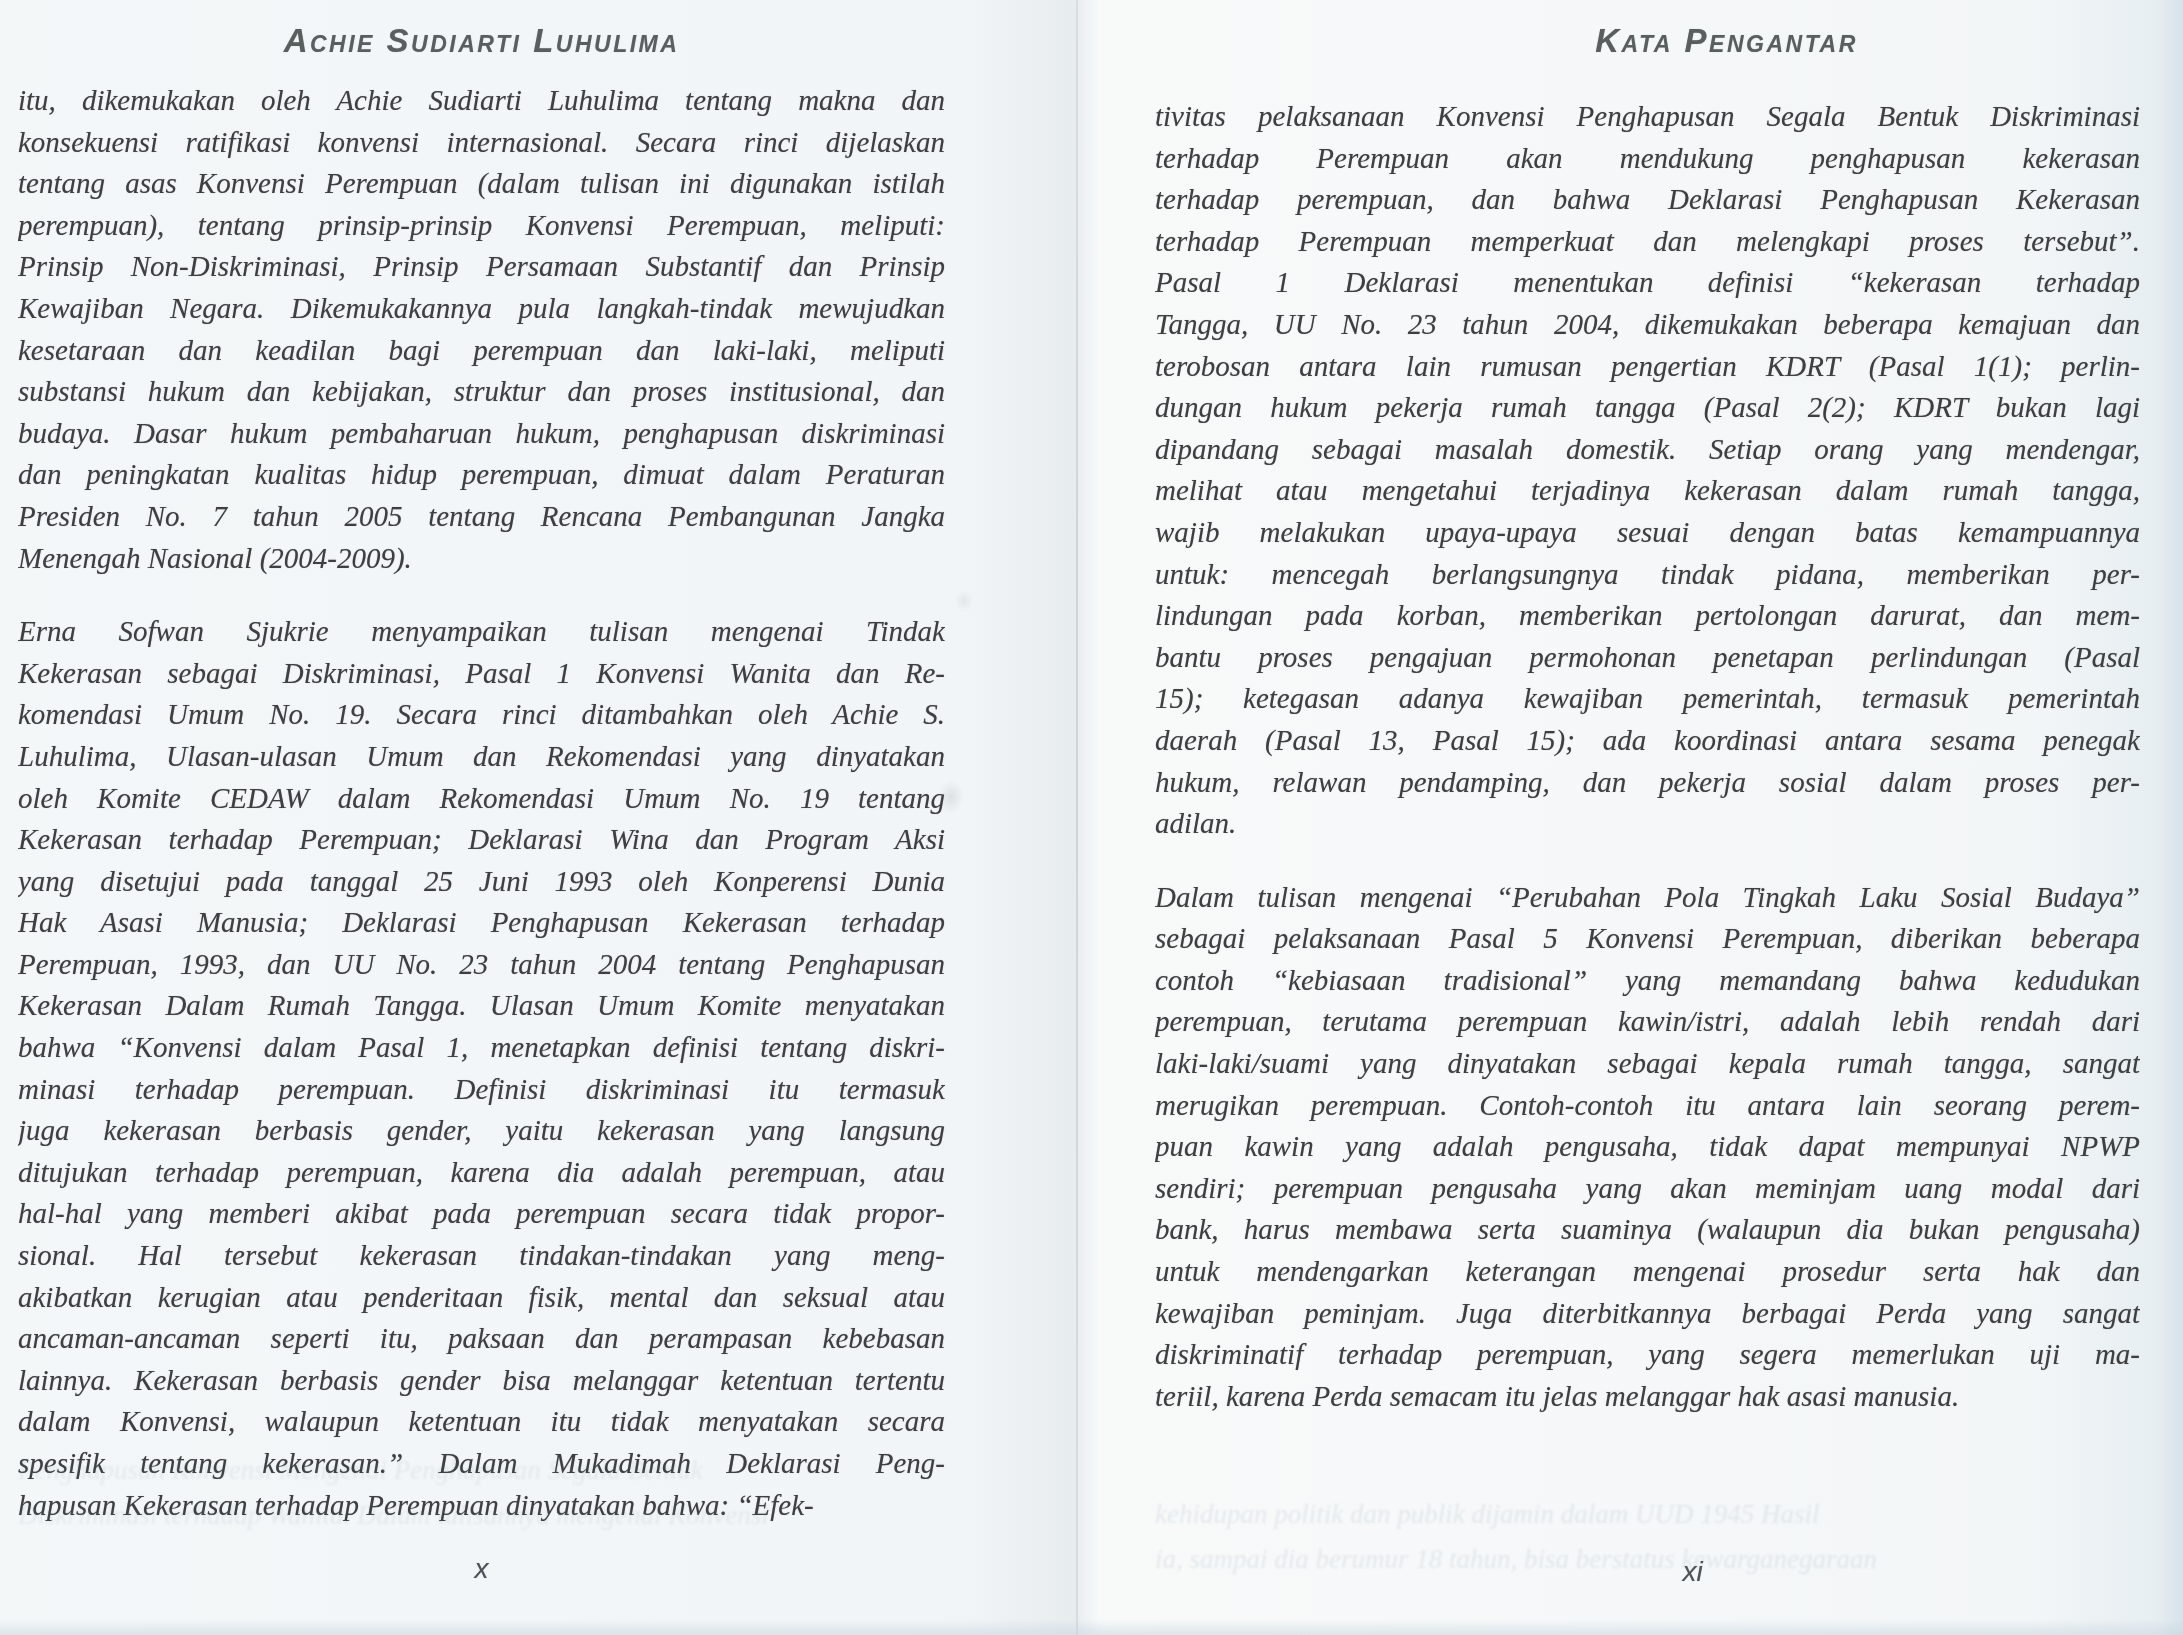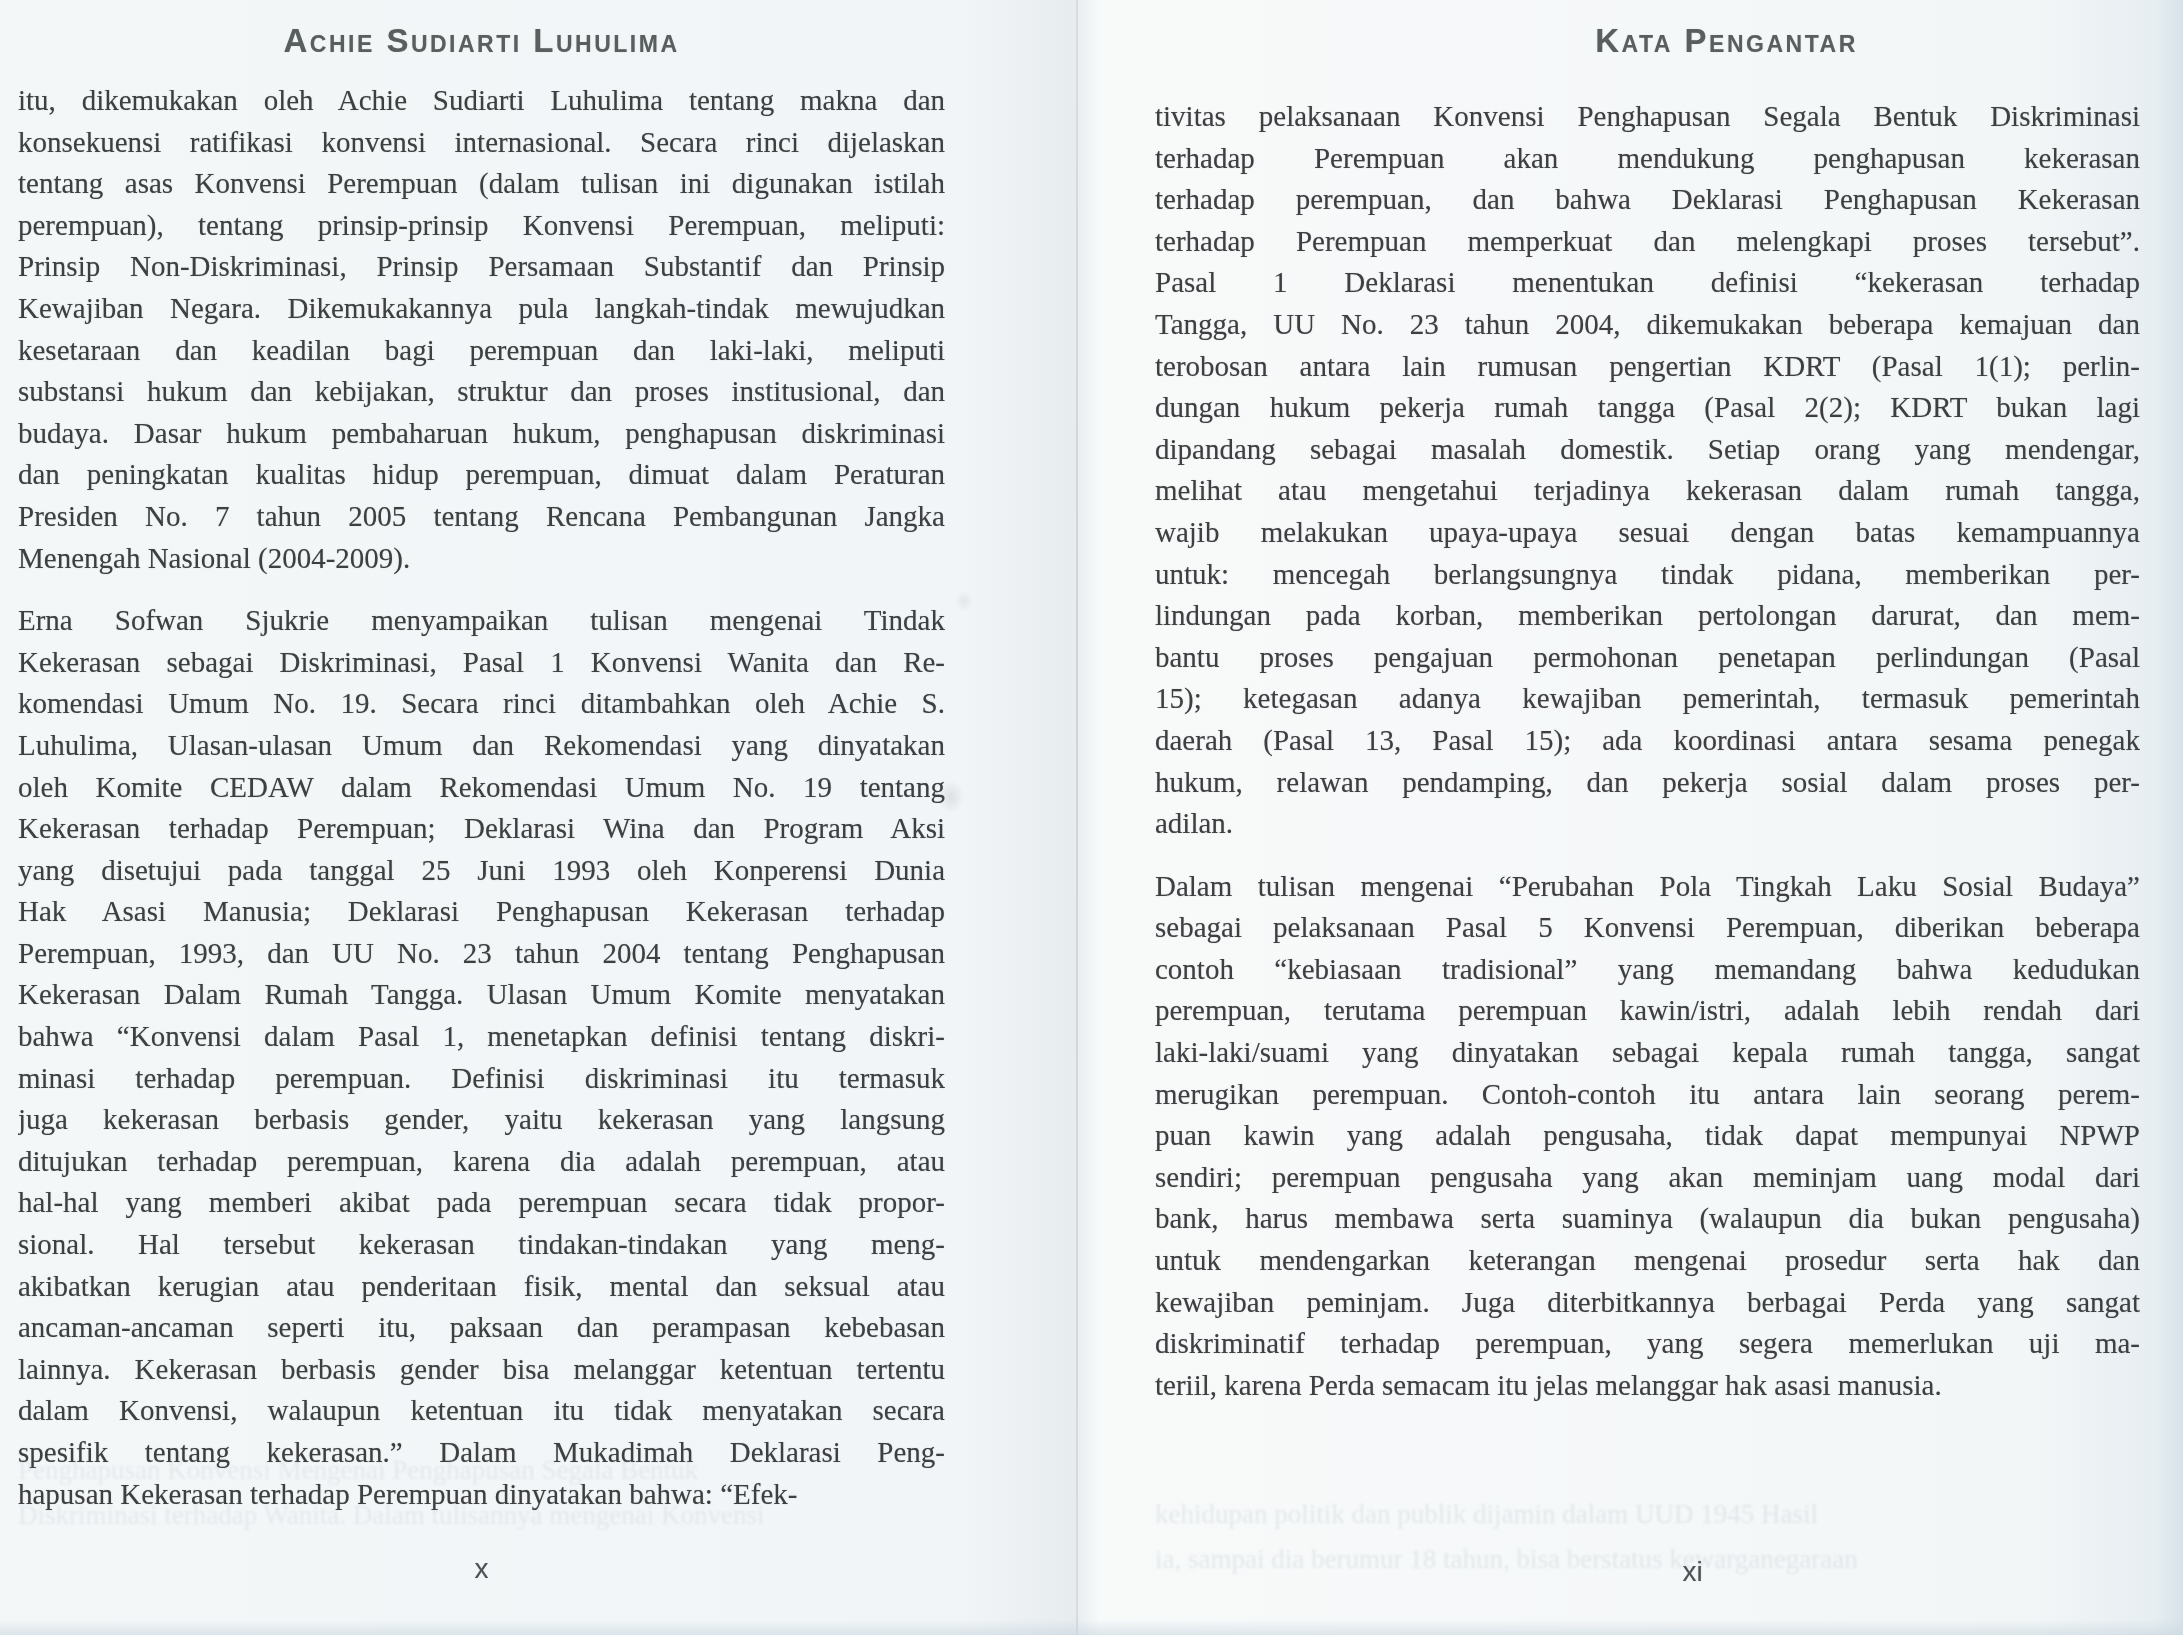--- a/index.html
+++ b/index.html
@@ -5,20 +5,21 @@
   html,body { margin:0; padding:0; background:#e7ebee; }
   .scan {
     position:relative;
     width:2183px; height:1635px;
     overflow:hidden;
     background:
       linear-gradient(90deg,
         #f4f7f8 0%, #f2f5f7 44%, #e7ecef 49.2%,
         #f8fafa 50.4%, #f3f6f7 93%, #e4ecf0 100%);
     font-family:"Liberation Serif", serif;
+    font-style:italic;
   }
   .bottom-shade {
     position:absolute; left:0; bottom:0; width:100%; height:16px;
     background:linear-gradient(180deg, rgba(210,222,229,0), rgba(199,213,222,.55));
   }
   .gutter-line {
     position:absolute; top:0; left:1076px; width:2px; height:100%;
     background:linear-gradient(180deg,#c9ced1,#b9bfc3 40%,#c6ccd0);
     opacity:.55;
   }
@@ -41,21 +42,21 @@
   .head-right { left:1202px; top:22px; width:985px; transform:translateX(32px); }
   .textblock {
     position:absolute;
     font-size:29px;
     line-height:41.6px;
     color:#3d3f41;
     text-shadow:0 0 1px rgba(55,58,60,.38);
   }
   .text-left  { left:18px;   top:80px; width:927px; }
   .text-right { left:1155px; top:96px; width:985px; }
-  .par + .par { margin-top:21px; }
+  .par + .par { margin-top:32px; }
   .line { text-align:justify; text-align-last:justify; overflow:hidden; }
   .line.last { text-align-last:left; }
   .pagenum {
     position:absolute;
     font-family:"Liberation Sans", sans-serif;
     font-size:28px;
     color:#4e5358;
     text-align:center;
     text-shadow:0 0 1px rgba(70,75,80,.3);
   }

